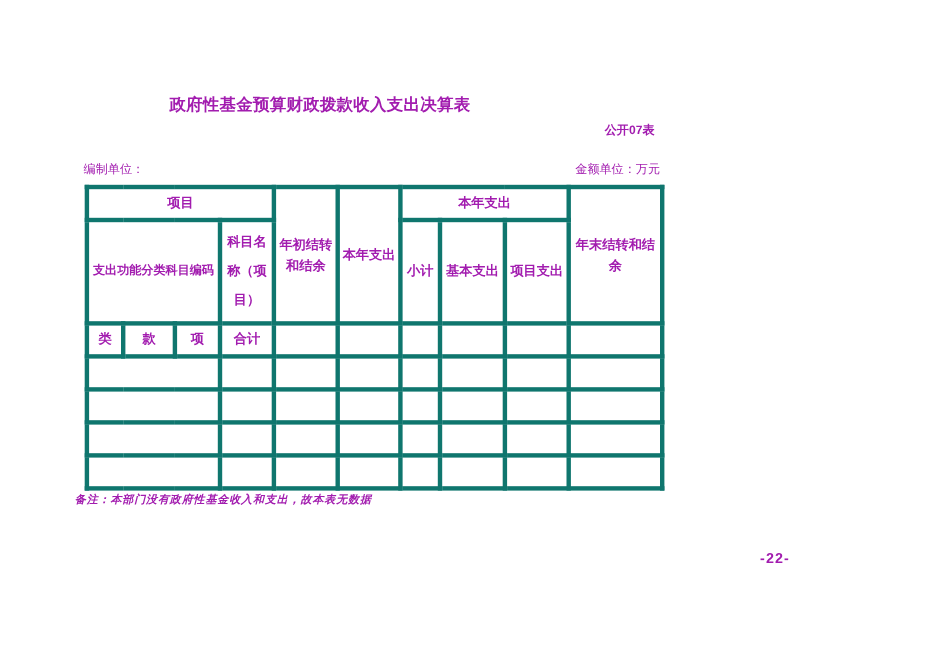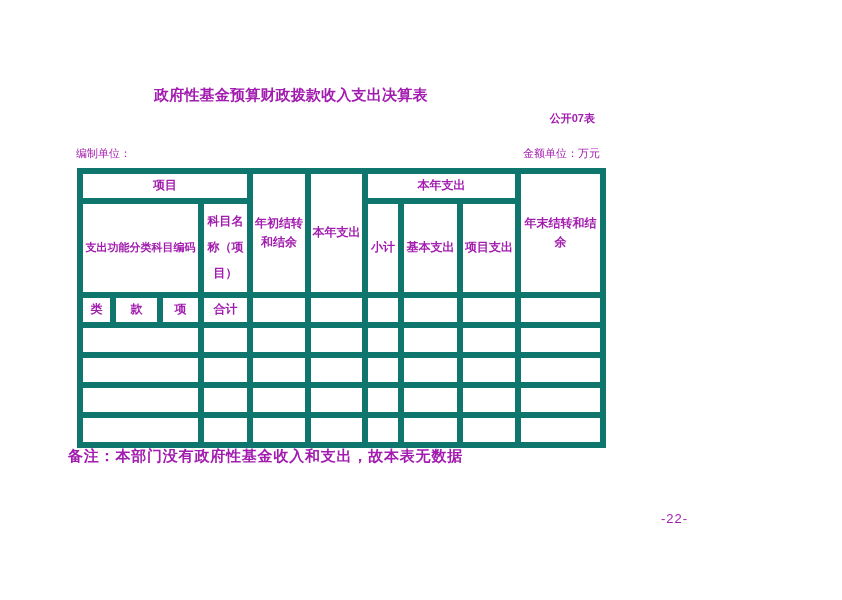--- a/index.html
+++ b/index.html
@@ -50,21 +50,21 @@
   table.budget {
     position: absolute;
     left: 77px;
     top: 168px;
     width: 523px;
     table-layout: fixed;
     border-collapse: collapse;
     border: 3px solid #131313;
   }
   table.budget td {
-    border: 6px solid #0f766e;
+    border: 4px solid #0f766e;
     font-weight: 700;
     font-size: 12px;
     text-align: center;
     vertical-align: middle;
     padding: 1px;
     line-height: 2.15;
     overflow: hidden;
   }
   table.budget td.code-cell {
     font-size: 11px;
@@ -73,34 +73,34 @@
   tr.hrow1 { height: 30px; }
   tr.hrow1 td { line-height: 1.6; }
   tr.hrow2 { height: 94px; }
   tr.hrow3 { height: 30px; }
   tr.hrow3 td { line-height: 1.6; }
   tr.data-row { height: 30px; }
   .note {
     position: absolute;
     left: 68px;
     top: 447px;
-    font-size: 15px;
-    font-weight: 700;
+    font-size: 10px;
+    font-weight: 700;
+    font-style: italic;
     letter-spacing: 0.8px;
     white-space: nowrap;
   }
   .page-number {
     position: absolute;
-    left: 661px;
+    left: 691px;
     top: 500px;
     font-size: 13px;
-    font-weight: 400;
+    font-weight: 700;
     letter-spacing: 1px;
     white-space: nowrap;
-    margin-top: 11px;
   }
 </style>
 </head>
 <body>
 
 <div class="page">
 
   <div class="doc-title">政府性基金预算财政拨款收入支出决算表</div>
 
   <div class="form-label">公开07表</div>

